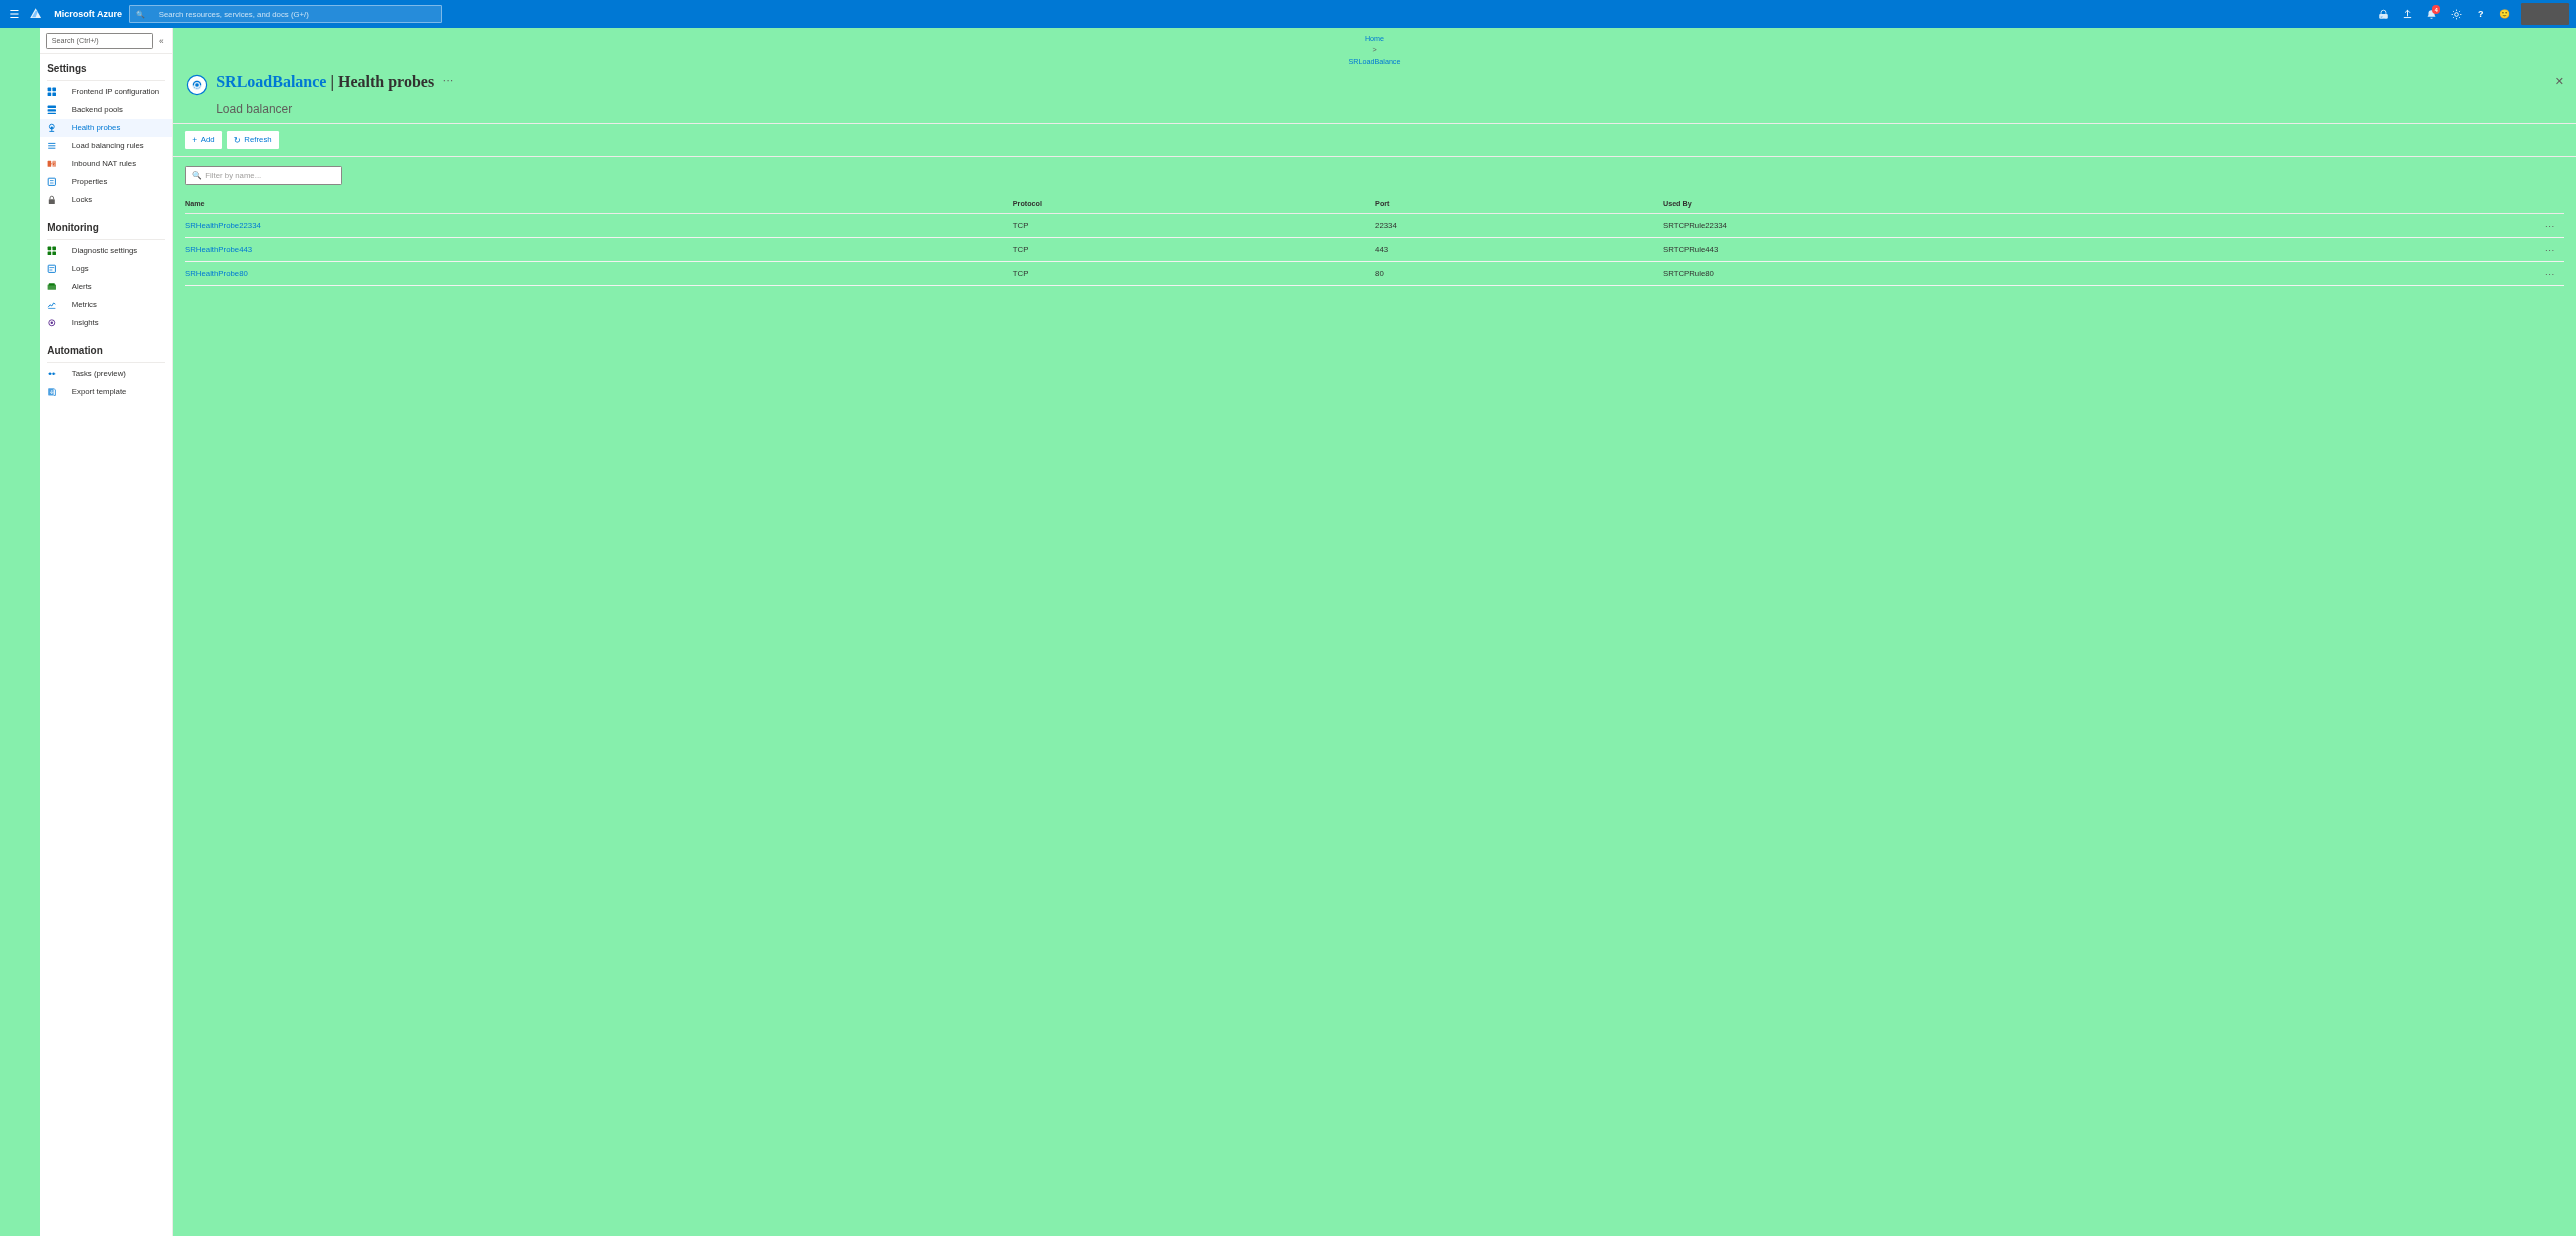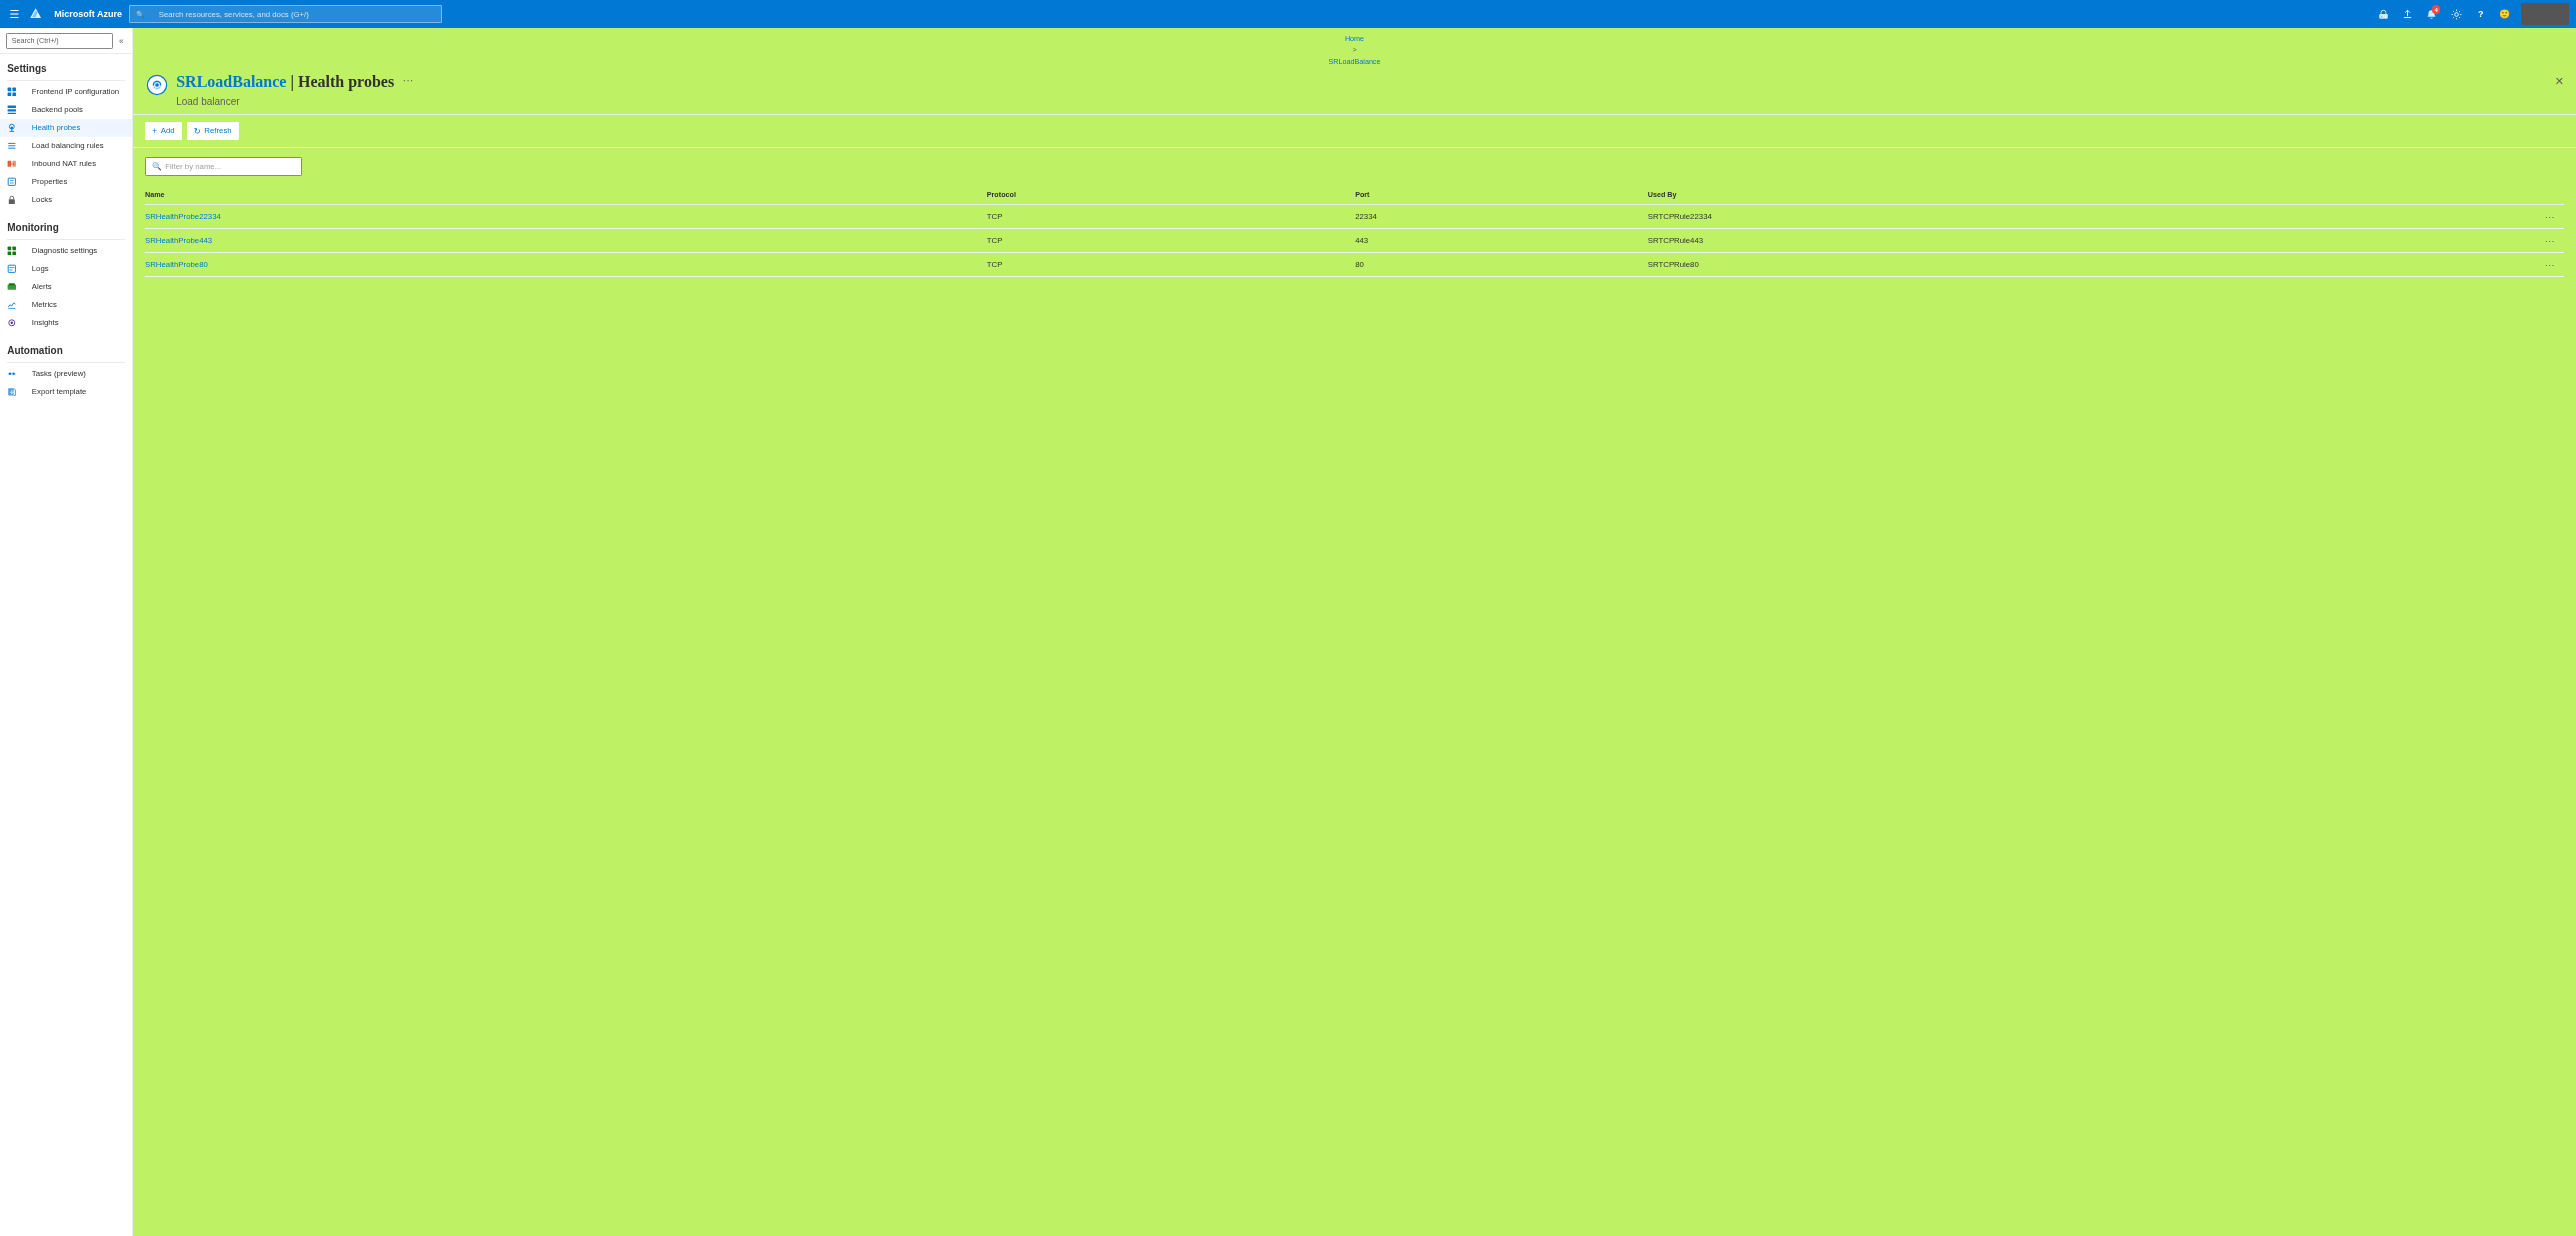--- a/index.html
+++ b/index.html
@@ -95,21 +95,22 @@
       height: 22px;
       background: #555;
       border-radius: 1.2px;
       margin-left: 2.4px;
     }
 
     
     .app-layout {
       display: flex;
       height: calc(100vh - 28px);
-      background: #bef264;
+      background: #86efac;
+      padding-left: 40px;
     }
 
     
     .sidebar {
       width: 133px;
       min-width: 133px;
       background: white;
       border-right: 0.6px solid #edebe9;
       display: flex;
       flex-direction: column;
@@ -213,23 +214,23 @@
       justify-content: center;
     }
     .page-header-text h1 {
       font-size: 16px;
       font-weight: 600;
       color: #323130;
       font-family: Liberation Serif, serif;
     }
     .page-header-text h1 span.resource-name { color: #0078d4; }
     .page-header-subtitle {
-      font-size: 10px;
+      font-size: 12px;
       color: #605e5c;
-      margin-top: 5px;
+      margin-top: 11px;
     }
     .page-header-menu {
       margin-left: 4.8px;
       font-size: 11px;
       color: #605e5c;
       cursor: pointer;
       padding: 1.2px 3.6px;
     }
     .page-header-close {
       position: absolute;

